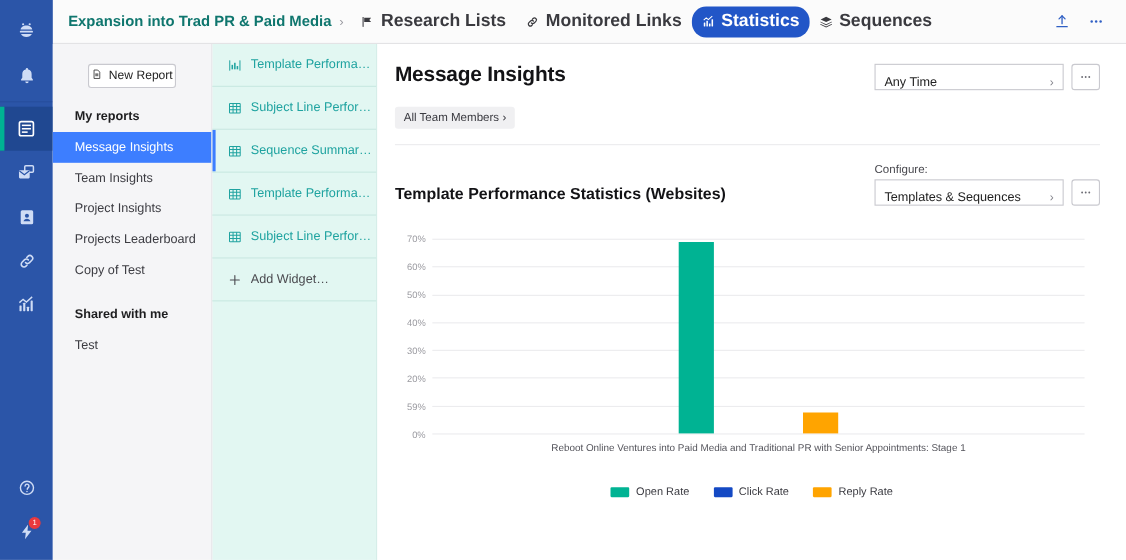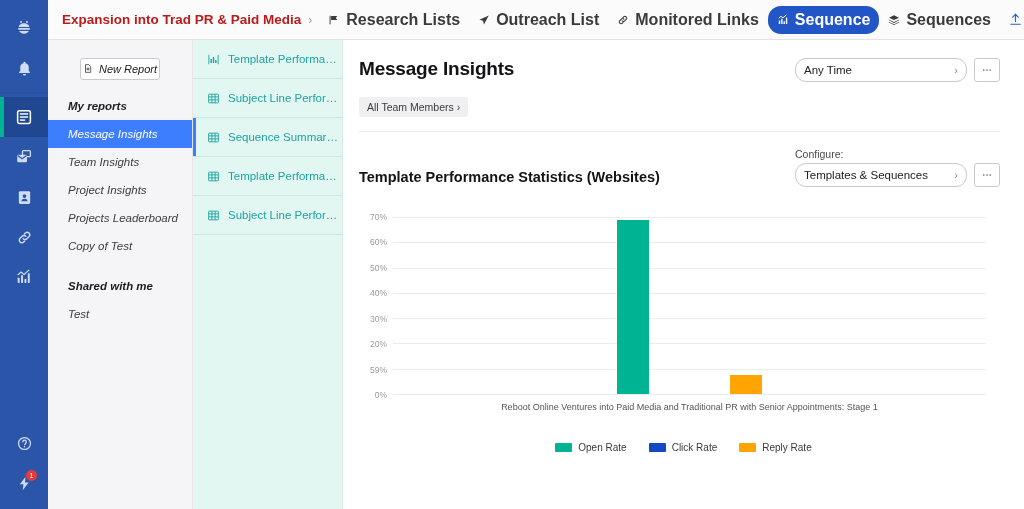--- a/index.html
+++ b/index.html
@@ -36,39 +36,39 @@
   }
 
   
   .right { flex: 1 1 auto; display: flex; flex-direction: column; min-width: 0; }
 
   
   .topbar {
     height: 40px; background: #fbfbfb; border-bottom: 1px solid #e3e3e5;
     display: flex; align-items: center; padding: 0 12px 0 14px; gap: 0; flex: 0 0 40px;
   }
-  .crumb-title { font-size: 13.5px; font-weight: bold; color: #b91c1c; white-space: nowrap; }
+  .crumb-title { font-size: 13.5px; font-weight: bold; color: #0f766e; white-space: nowrap; }
   .crumb-sep { color: #9b9ba1; font-size: 12px; margin: 0 7px; }
   .navitem {
     display: flex; align-items: center; gap: 6px; padding: 5px 9px; border-radius: 13px;
     font-size: 16px; font-weight: bold; color: #3a3a3f; white-space: nowrap;
   }
   .navitem .ni { color: #3a3a3f; display: flex; }
   .navitem.active { background: #2256c7; color: #ffffff; }
   .navitem.active .ni { color: #ffffff; }
   .topbar-spacer { flex: 1 1 auto; }
   .top-icon { color: #2f5fc4; padding: 0 8px; display: flex; align-items: center; }
 
   
   .body { flex: 1 1 auto; display: flex; min-height: 0; }
 
   
   .reports {
     width: 145px; flex: 0 0 145px; background: #f5f5f7; border-right: 1px solid #e6e6e9;
-    padding-top: 18px; position: relative; font-style: italic;
+    padding-top: 18px; position: relative;
   }
   .newreport {
     display: flex; align-items: center; justify-content: center; gap: 6px;
     margin: 0 auto; width: 80px; height: 22px; background: #fff;
     border: 1px solid #c9c9cf; border-radius: 3px; font-size: 11px; color: #222;
   }
   .sec-head {
     font-size: 11.5px; font-weight: bold; color: #1d1d1f; padding: 0 0 0 20px; margin-top: 20px; margin-bottom: 8px;
   }
   .rep-item {
@@ -95,22 +95,22 @@
   .wdg.add .wi { color: #4b4b50; }
   .wdg-fill { flex: 1 1 auto; }
 
   
   .main { flex: 1 1 auto; background: #ffffff; min-width: 0; position: relative; }
   .main-head { padding: 18px 24px 0 16px; }
   .row { display: flex; align-items: flex-start; }
   .page-title { font-size: 19px; font-weight: bold; color: #131316; letter-spacing: -.2px; }
   .grow { flex: 1 1 auto; }
   .select {
-    height: 24px; min-width: 172px; background: #fff; border: 1px solid #c9c9cf; border-radius: 11px;
-    display: flex; align-items: center; padding: 0 8px; font-size: 11.5px; color: #222;
+    height: 24px; min-width: 172px; background: #fff; border: 1px solid #c9c9cf; border-radius: 0;
+    display: flex; align-items: flex-end; padding: 0 8px; font-size: 11.5px; color: #222;
   }
   .select .chev { margin-left: auto; color: #84848c; font-size: 11px; }
   .kebab {
     width: 26px; height: 24px; background: #fff; border: 1px solid #c9c9cf; border-radius: 3px;
     display: flex; align-items: center; justify-content: center; color: #6a6a72; margin-left: 7px;
   }
   .chip {
     display: inline-flex; align-items: center; gap: 3px; background: #f0f0f2; border-radius: 3px;
     padding: 4px 8px; font-size: 10.5px; color: #3a3a40; margin-top: 15px;
   }
@@ -235,28 +235,20 @@
       <div class="navitem">
         <span class="ni">
           <svg width="12" height="12" viewBox="0 0 24 24" fill="currentColor">
             <rect x="3.2" y="3" width="1.9" height="18" rx=".8"></rect>
             <path d="M6.2 4.2h12.6l-3.4 4 3.4 4H6.2z"></path>
           </svg>
         </span>
         <span>Research Lists</span>
       </div>
 
-      <div class="navitem">
-        <span class="ni">
-          <svg width="12" height="12" viewBox="0 0 24 24" fill="currentColor">
-            <path d="M21.5 3.2L2.8 11.4l7.2 2.1 1.9 7.3z"></path>
-          </svg>
-        </span>
-        <span>Outreach List</span>
-      </div>
 
       <div class="navitem">
         <span class="ni">
           <svg width="12" height="12" viewBox="0 0 24 24" fill="none" stroke="currentColor" stroke-width="2.2" stroke-linecap="round">
             <path d="M10.2 13.8a3.6 3.6 0 005.1 0l3-3a3.6 3.6 0 10-5.1-5.1l-1.4 1.4"></path>
             <path d="M13.8 10.2a3.6 3.6 0 00-5.1 0l-3 3a3.6 3.6 0 105.1 5.1l1.4-1.4"></path>
           </svg>
         </span>
         <span>Monitored Links</span>
       </div>
@@ -264,21 +256,21 @@
       <div class="navitem active">
         <span class="ni">
           <svg width="12" height="12" viewBox="0 0 24 24" fill="currentColor">
             <path d="M3.5 8.5l4.5-4 4 3.2 7-6.2" fill="none" stroke="currentColor" stroke-width="1.9"></path>
             <rect x="3.6" y="13" width="2.8" height="7" rx="0.6"></rect>
             <rect x="8.3" y="9.5" width="2.8" height="10.5" rx="0.6"></rect>
             <rect x="13" y="14.5" width="2.8" height="5.5" rx="0.6"></rect>
             <rect x="17.7" y="7" width="2.8" height="13" rx="0.6"></rect>
           </svg>
         </span>
-        <span>Sequence</span>
+        <span>Statistics</span>
       </div>
 
       <div class="navitem">
         <span class="ni">
           <svg width="12" height="12" viewBox="0 0 24 24" fill="currentColor">
             <path d="M12 2.6L22 7.4 12 12.2 2 7.4z"></path>
             <path d="M2.2 11.6L12 16.2l9.8-4.6 1.3.6L12 17.9 1 12.2z"></path>
             <path d="M2.2 15.8L12 20.4l9.8-4.6 1.3.6L12 22.1 1 16.4z"></path>
           </svg>
         </span>
@@ -375,20 +367,28 @@
         <div class="wdg">
           <span class="wi">
             <svg width="13" height="13" viewBox="0 0 24 24" fill="none" stroke="currentColor" stroke-width="1.7">
               <rect x="3" y="4" width="18" height="16" rx="1"></rect>
               <path d="M3 9h18M3 14.5h18M9 4v16M15 4v16"></path>
             </svg>
           </span>
           <span class="wdg-label">Subject Line Perform…</span>
         </div>
 
+        <div class="wdg add">
+          <span class="wi">
+            <svg width="13" height="13" viewBox="0 0 24 24" fill="none" stroke="currentColor" stroke-width="1.9" stroke-linecap="round">
+              <path d="M12 4.5v15M4.5 12h15"></path>
+            </svg>
+          </span>
+          <span class="wdg-label">Add Widget…</span>
+        </div>
 
         <div class="wdg-fill"></div>
       </div>
 
       <div class="main">
 
         <div class="main-head">
           <div class="row">
             <div class="page-title">Message Insights</div>
             <div class="grow"></div>

